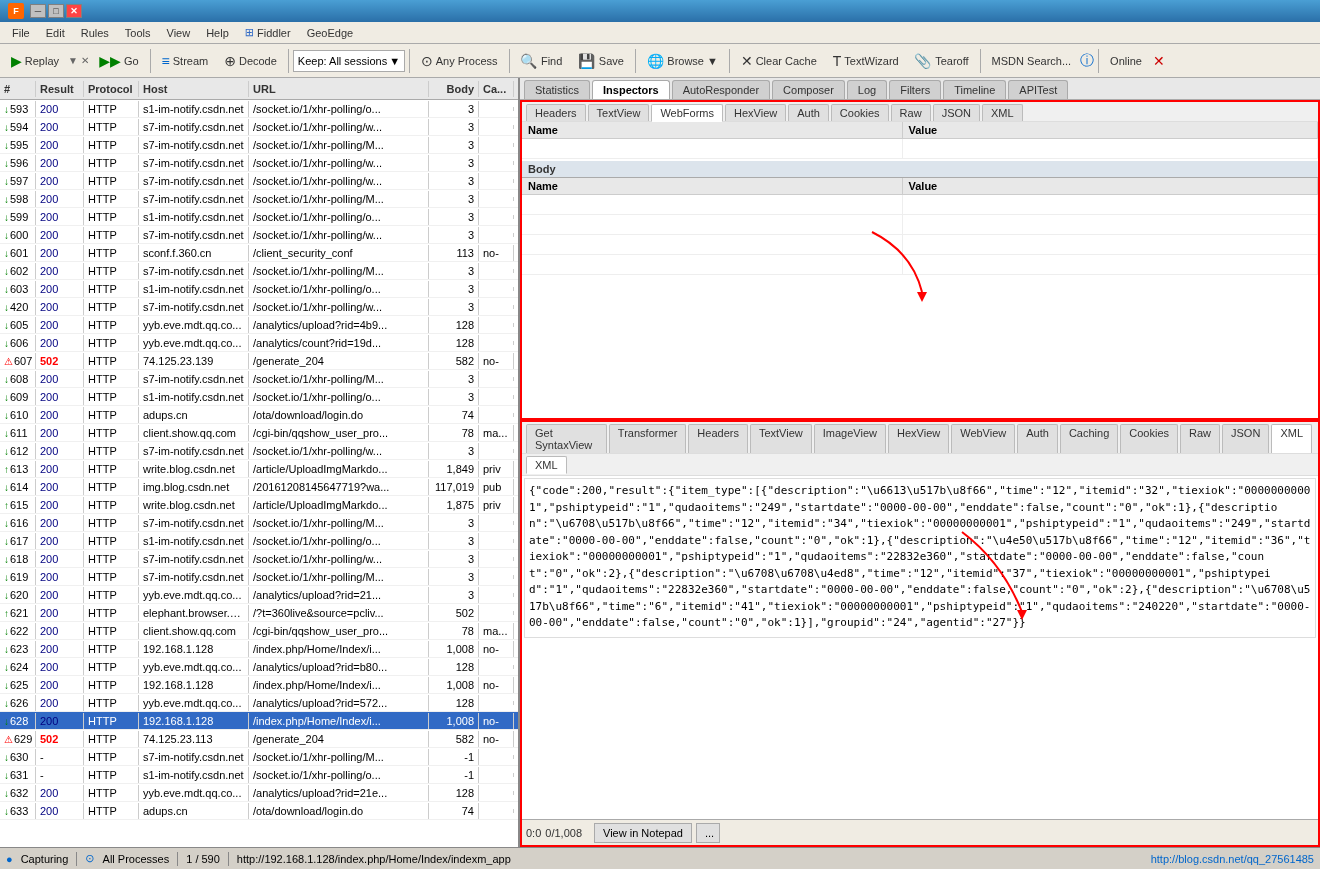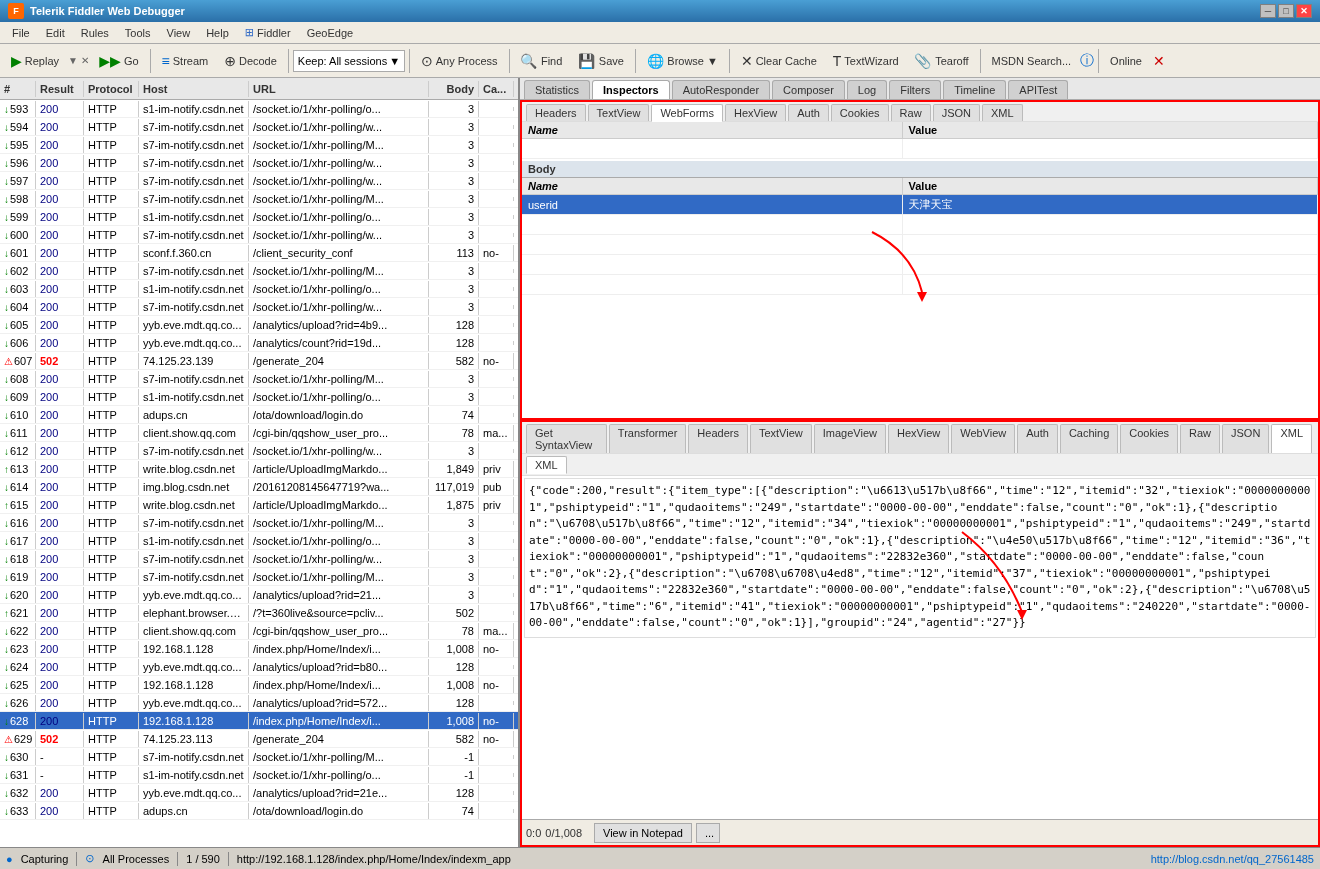--- a/index.html
+++ b/index.html
@@ -63,21 +63,21 @@
     .sub-tab-bar { display: flex; background: #f0f0f0; padding: 2px 4px 0; border-bottom: 1px solid #ddd; }
     .sub-tab { padding: 2px 8px; background: #e0e0e0; border: 1px solid #bbb; border-bottom: none; cursor: pointer; font-size: 11px; color: #333; margin-right: 2px; border-radius: 2px 2px 0 0; }
     .sub-tab.active { background: white; border-bottom: 1px solid white; margin-bottom: -1px; }
     
     
     .section-label { background: #dce4ec; padding: 2px 6px; font-size: 11px; font-weight: bold; color: #333; border-bottom: 1px solid #aaa; }
     .data-table { width: 100%; border-collapse: collapse; }
     .data-table th { background: #e8e8e8; padding: 2px 6px; text-align: left; font-size: 11px; border-bottom: 1px solid #ccc; border-right: 1px solid #ccc; font-weight: bold; }
     .data-table td { padding: 2px 6px; font-size: 11px; border-bottom: 1px solid #eee; border-right: 1px solid #eee; }
     .data-table tr.highlighted td { background: #316ac5; color: white; }
-    .name-col { width: 380px; font-style: italic; }
+    .name-col { width: 380px; }
     .value-col { }
     .content-text { font-family: Consolas, monospace; font-size: 11px; line-height: 1.5; white-space: pre-wrap; word-break: break-all; padding: 4px; }
     
     
     .red-border { border: 2px solid red; }
     
     
     .status-bar { height: 22px; background: #d4d0c8; border-top: 1px solid #888; display: flex; align-items: center; padding: 0 6px; font-size: 11px; gap: 8px; }
     .status-sep { width: 1px; height: 14px; background: #888; }
     
@@ -92,21 +92,20 @@
     ::-webkit-scrollbar-thumb { background: #b0b0b0; border: 1px solid #888; }
     
     .green-arrow { color: #008000; }
     .response-area { flex: 1; overflow: auto; }
   </style>
 </head>
 <body>
 
 <div class="title-bar">
   <div class="title-bar-icon">F</div>
-  <span class="title-bar-title">Telerik Fiddler Web Debugger</span>
   <div class="title-bar-controls">
     <div class="title-btn">─</div>
     <div class="title-btn">□</div>
     <div class="title-btn close">✕</div>
   </div>
 </div>
 
 <div class="menu-bar">
   <span class="menu-item">File</span>
   <span class="menu-item">Edit</span>
@@ -331,21 +330,21 @@
       <div class="session-col col-result" style="color:#000080;">200</div>
       <div class="session-col col-protocol">HTTP</div>
       <div class="session-col col-host" style="overflow:hidden;text-overflow:ellipsis;white-space:nowrap;">s1-im-notify.csdn.net</div>
       <div class="session-col col-url" style="overflow:hidden;text-overflow:ellipsis;white-space:nowrap;">/socket.io/1/xhr-polling/o...</div>
       <div class="session-col col-body" style="text-align:right;">3</div>
       <div class="session-col col-cache"></div>
     </div>
         <div class="session-row">
       <div class="session-col col-num" style="display:flex;align-items:center;gap:1px;">
         <span><span style="color:green;font-size:10px;">↓</span></span>
-        <span>604</span>
+        <span>420</span>
       </div>
       <div class="session-col col-result" style="color:#000080;">200</div>
       <div class="session-col col-protocol">HTTP</div>
       <div class="session-col col-host" style="overflow:hidden;text-overflow:ellipsis;white-space:nowrap;">s7-im-notify.csdn.net</div>
       <div class="session-col col-url" style="overflow:hidden;text-overflow:ellipsis;white-space:nowrap;">/socket.io/1/xhr-polling/w...</div>
       <div class="session-col col-body" style="text-align:right;">3</div>
       <div class="session-col col-cache"></div>
     </div>
         <div class="session-row">
       <div class="session-col col-num" style="display:flex;align-items:center;gap:1px;">
@@ -730,24 +729,20 @@
 
       <div class="section-label" style="margin-top:2px;">Body</div>
       <table class="data-table">
         <thead>
           <tr>
             <th class="name-col">Name</th>
             <th class="value-col">Value</th>
           </tr>
         </thead>
         <tbody>
-          <tr class="highlighted">
-            <td>userid</td>
-            <td>天津天宝</td>
-          </tr>
           <tr style="height:20px;">
             <td></td>
               <td></td>
           </tr>
           <tr style="height:20px;">
             <td></td>
               <td></td>
           </tr>
           <tr style="height:20px;">
             <td></td>

